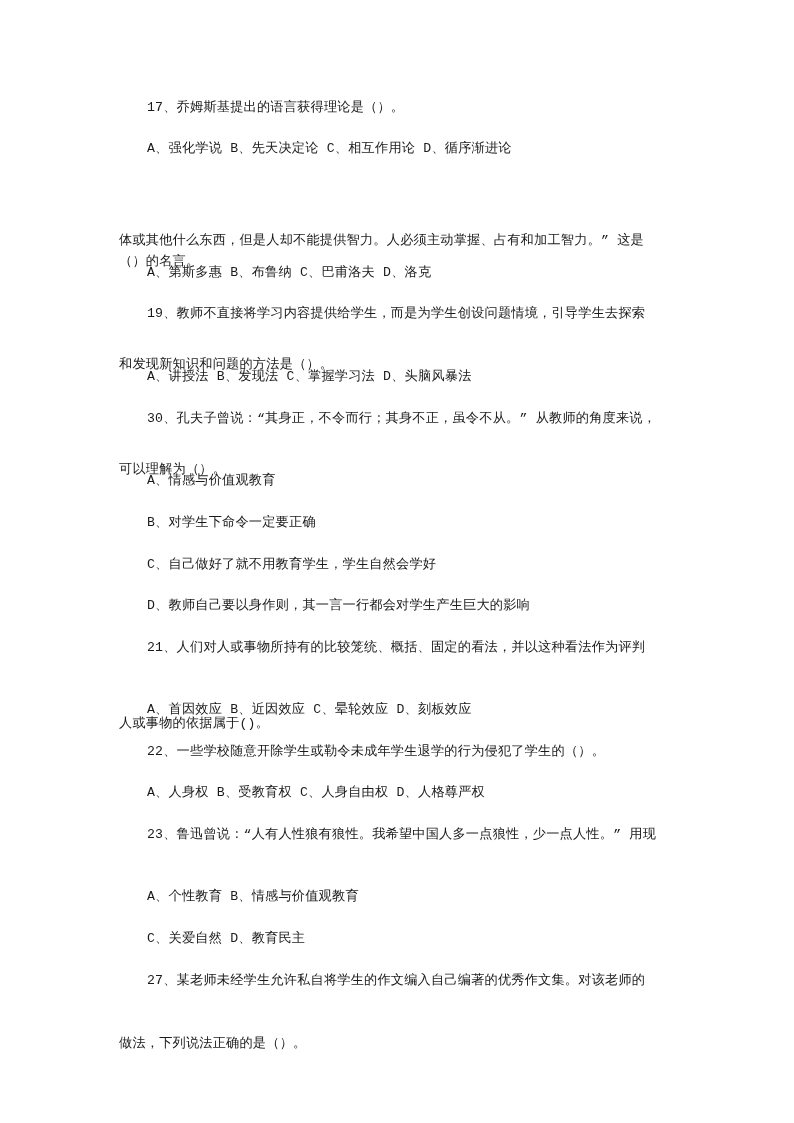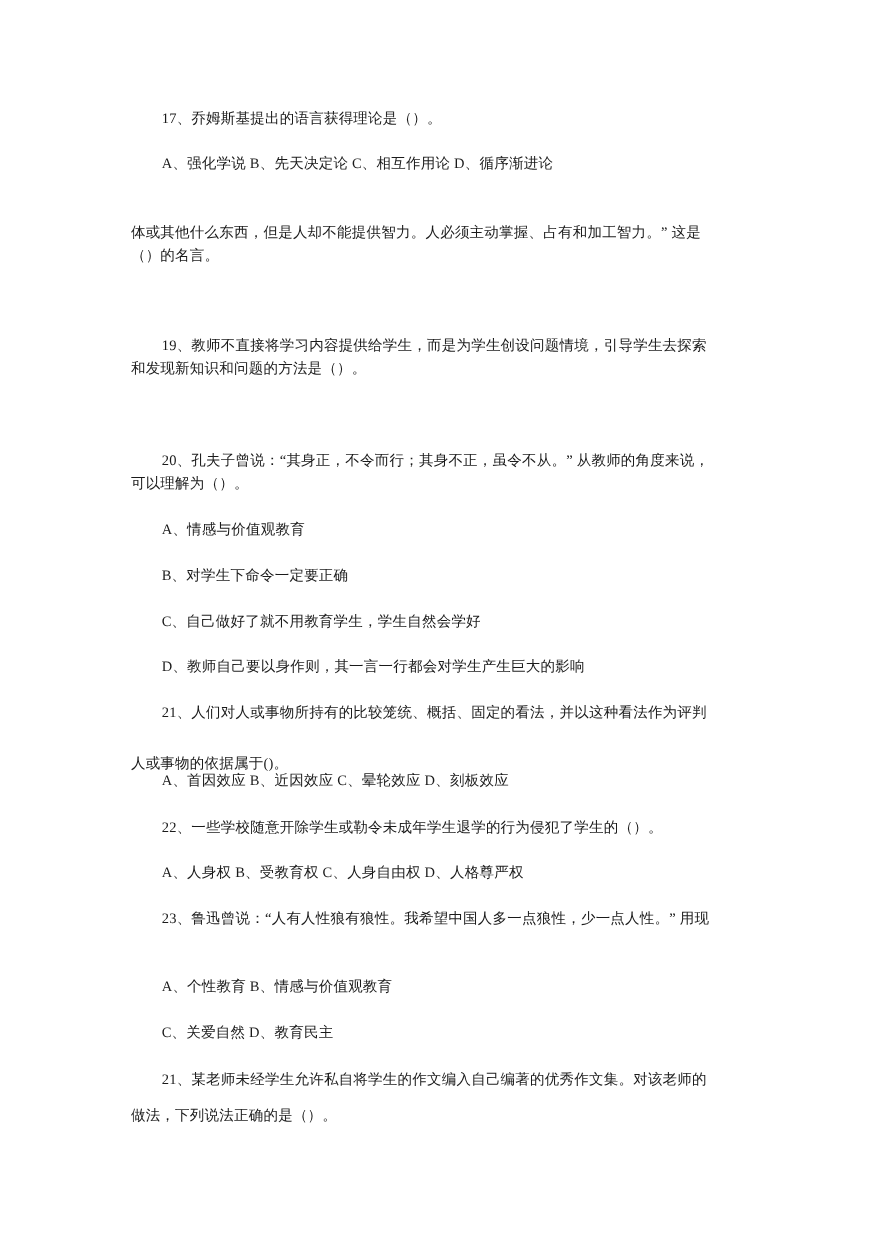--- a/index.html
+++ b/index.html
@@ -1,57 +1,59 @@
 <!DOCTYPE html>
 <html><head>
 <meta charset="utf-8">
 <style>
   html, body { margin: 0; padding: 0; background: #ffffff; }
   body { width: 794px; height: 1123px; position: relative; overflow: hidden; }
   .page {
     position: absolute; left: 0; top: 0; width: 794px; height: 1123px;
     background: #ffffff;
-    font-family: Liberation Serif, serif;
+    font-family: Liberation Mono, monospace;
     font-size: 13.2px; color: #1a1a1a;
   }
   .line {
     position: absolute; white-space: nowrap; line-height: 20px;
     letter-spacing: 0.2px;
   }
   .ind { left: 147px; }
-  .full { left: 119px; }
+  .full { left: 119px; margin-top: 30px; }
 </style>
 </head>
 <body>
 
 <div class="page">
 
   <div class="line ind" style="top:98px">17、乔姆斯基提出的语言获得理论是（）。</div>
   <div class="line ind" style="top:139px">A、强化学说 B、先天决定论 C、相互作用论 D、循序渐进论</div>
 
   <div class="line full" style="top:201px">体或其他什么东西，但是人却不能提供智力。人必须主动掌握、占有和加工智力。” 这是</div>
   <div class="line full" style="top:222px">（）的名言。</div>
+  <div class="line ind" style="top:263px">A、第斯多惠 B、布鲁纳 C、巴甫洛夫 D、洛克</div>
 
   <div class="line ind" style="top:304px">19、教师不直接将学习内容提供给学生，而是为学生创设问题情境，引导学生去探索</div>
   <div class="line full" style="top:325px">和发现新知识和问题的方法是（）。</div>
+  <div class="line ind" style="top:367px">A、讲授法 B、发现法 C、掌握学习法 D、头脑风暴法</div>
 
-  <div class="line ind" style="top:409px">20、孔夫子曾说：“其身正，不令而行；其身不正，虽令不从。” 从教师的角度来说，</div>
+  <div class="line ind" style="top:409px">30、孔夫子曾说：“其身正，不令而行；其身不正，虽令不从。” 从教师的角度来说，</div>
   <div class="line full" style="top:430px">可以理解为（）。</div>
   <div class="line ind" style="top:471px">A、情感与价值观教育</div>
   <div class="line ind" style="top:513px">B、对学生下命令一定要正确</div>
   <div class="line ind" style="top:555px">C、自己做好了就不用教育学生，学生自然会学好</div>
   <div class="line ind" style="top:596px">D、教师自己要以身作则，其一言一行都会对学生产生巨大的影响</div>
 
   <div class="line ind" style="top:638px">21、人们对人或事物所持有的比较笼统、概括、固定的看法，并以这种看法作为评判</div>
   <div class="line full" style="top:684px">人或事物的依据属于()。</div>
   <div class="line ind" style="top:700px">A、首因效应 B、近因效应 C、晕轮效应 D、刻板效应</div>
 
   <div class="line ind" style="top:742px">22、一些学校随意开除学生或勒令未成年学生退学的行为侵犯了学生的（）。</div>
   <div class="line ind" style="top:783px">A、人身权 B、受教育权 C、人身自由权 D、人格尊严权</div>
 
   <div class="line ind" style="top:825px">23、鲁迅曾说：“人有人性狼有狼性。我希望中国人多一点狼性，少一点人性。” 用现</div>
   <div class="line ind" style="top:887px">A、个性教育 B、情感与价值观教育</div>
   <div class="line ind" style="top:929px">C、关爱自然 D、教育民主</div>
 
-  <div class="line ind" style="top:971px">21、某老师未经学生允许私自将学生的作文编入自己编著的优秀作文集。对该老师的</div>
+  <div class="line ind" style="top:971px">27、某老师未经学生允许私自将学生的作文编入自己编著的优秀作文集。对该老师的</div>
   <div class="line full" style="top:1004px">做法，下列说法正确的是（）。</div>
 
 </div>
 
 </body></html>

